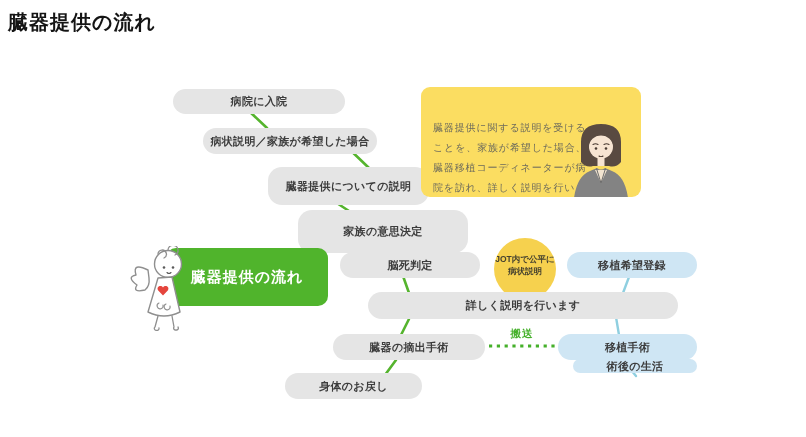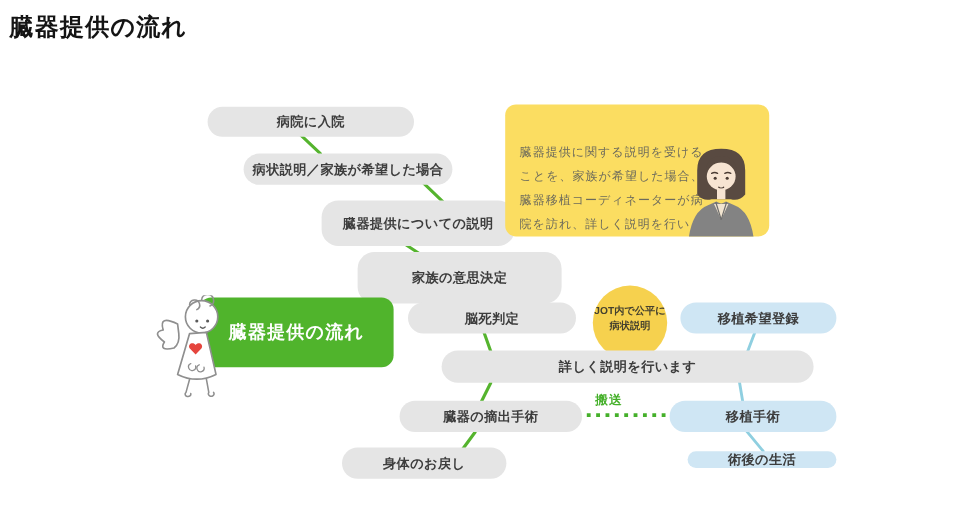--- a/index.html
+++ b/index.html
@@ -26,21 +26,21 @@
   #step-admission    {left:173px;top:89px; width:172px;height:25px;}
   #step-condition    {left:203px;top:128px;width:174px;height:26px;}
   #step-explanation  {left:268px;top:167px;width:161px;height:38px;}
   #step-family       {left:298px;top:210px;width:170px;height:43px;}
   #step-brain        {left:340px;top:252px;width:140px;height:26px;}
   #step-selection    {left:368px;top:292px;width:310px;height:27px;}
   #step-removal      {left:333px;top:334px;width:152px;height:26px;}
   #step-body         {left:285px;top:373px;width:137px;height:26px;}
   #step-registration {left:567px;top:252px;width:130px;height:26px;}
   #step-surgery      {left:558px;top:334px;width:139px;height:26px;text-align:center;}
-  #step-postlife     {left:573px;top:376px;width:124px;height:14px;}
+  #step-postlife     {left:573px;top:359px;width:124px;height:14px;}
   
   #info-card{
     position:absolute;left:421px;top:87px;width:220px;height:110px;
     background:#fbdd61;border-radius:9px;z-index:2;overflow:hidden;
   }
   #info-card-title{
     position:absolute;left:12px;top:10px;
     font-size:11px;font-weight:bold;color:#3a372d;letter-spacing:0.2px;white-space:nowrap;
   }
   #info-card-body{
@@ -61,21 +61,21 @@
   #jot-circle{
     position:absolute;left:494px;top:238px;width:62px;height:62px;
     border-radius:50%;background:#f6d14e;z-index:1;
     display:flex;flex-direction:column;align-items:center;
     padding-top:15px;box-sizing:border-box;
     font-size:8.5px;font-weight:bold;color:#46422f;line-height:12px;text-align:left;
   }
   
   #transport-label{
     position:absolute;left:496px;top:327px;width:52px;z-index:2;
-    text-align:left;font-size:10.5px;font-weight:bold;color:#45b02a;letter-spacing:1px;
+    text-align:center;font-size:10.5px;font-weight:bold;color:#45b02a;letter-spacing:1px;
   }
 </style>
 </head>
 <body>
 
 <div id="page-title">臓器提供の流れ</div>
 
 <svg id="connectors" width="806" height="437" viewBox="0 0 806 437">
   <g stroke="#55b42e" stroke-width="2.6" stroke-linecap="round">
     <line x1="250" y1="112" x2="267" y2="128"></line>

